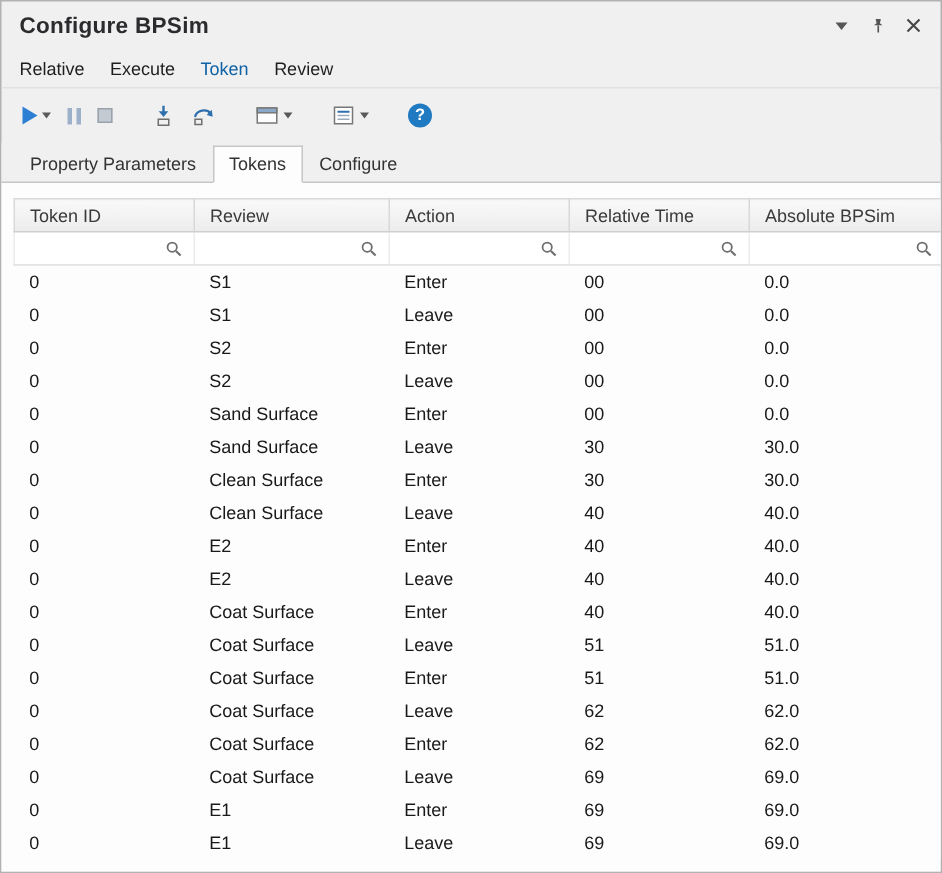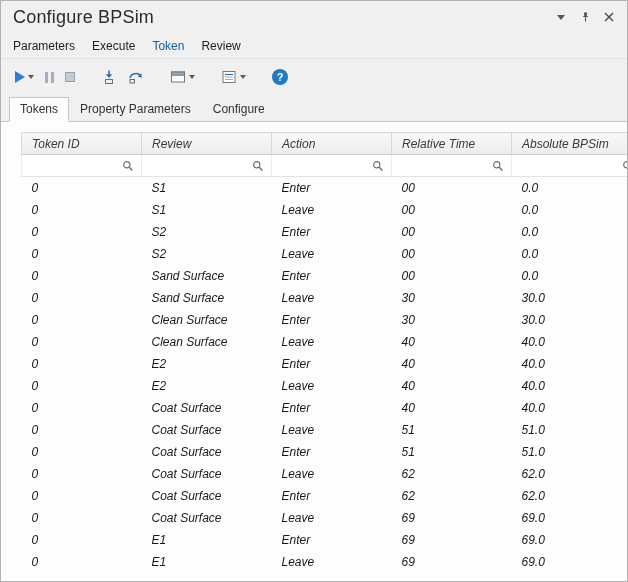--- a/index.html
+++ b/index.html
@@ -8,21 +8,21 @@
     font-family:"Liberation Sans",sans-serif;
     background:#f0f0f0;color:#1e1e1e;
   }
   .window{
     width:628px;height:582px;box-sizing:border-box;
     border:1px solid #b2b2b2;background:#f0f0f0;
     display:flex;flex-direction:column;
   }
   
   .titlebar{height:32px;display:flex;align-items:center;padding:0 8px 0 12px;flex:0 0 auto;}
-  .titlebar .title{font-size:18px;font-weight:400;color:#2b2b2e;letter-spacing:.2px;}
+  .titlebar .title{font-size:15px;font-weight:700;color:#2b2b2e;letter-spacing:.2px;}
   .titlebar .controls{margin-left:auto;display:flex;align-items:center;gap:4px;}
   .tb-ctl{width:20px;height:20px;display:flex;align-items:center;justify-content:center;cursor:default;}
   .chevron{width:0;height:0;border-left:4px solid transparent;border-right:4px solid transparent;border-top:5px solid #565656;}
   
   .menubar{height:25px;display:flex;align-items:center;gap:17px;padding:0 12px;font-size:12px;border-bottom:1px solid #e2e2e2;flex:0 0 auto;}
   .menu-item{color:#1e1e1e;}
   .menu-item.active{color:#0f62a6;}
   
   .toolbar{height:36px;display:flex;align-items:center;padding:0 10px;gap:3px;flex:0 0 auto;}
   .tb-btn{height:24px;display:flex;align-items:center;justify-content:center;gap:3px;padding:0 4px;border-radius:2px;}
@@ -30,21 +30,21 @@
   .play-tri{width:0;height:0;border-top:6px solid transparent;border-bottom:6px solid transparent;border-left:10px solid #2d7fd3;}
   .caret{width:0;height:0;border-left:3.5px solid transparent;border-right:3.5px solid transparent;border-top:4px solid #5a5a5a;}
   .pause-bars{width:9px;height:11px;box-sizing:border-box;border-left:3px solid #9db0c9;border-right:3px solid #9db0c9;}
   .stop-sq{width:10px;height:10px;background:#c3cad2;border:1px solid #99a2ac;box-sizing:border-box;}
   .help-circle{width:16px;height:16px;border-radius:50%;background:#1f7ac2;color:#fff;font-size:11px;font-weight:bold;text-align:center;line-height:16px;}
   
   .tabstrip{height:26px;display:flex;align-items:flex-end;padding-left:8px;background:#f0f0f0;border-bottom:1px solid #c6c6c6;flex:0 0 auto;}
   .tab{font-size:12px;color:#333;padding:4px 10px 5px;border:1px solid transparent;margin-bottom:-1px;}
   .tab.active{background:#fdfdfd;border:1px solid #c6c6c6;border-bottom:1px solid #fdfdfd;}
   
-  .content{flex:1;background:#fdfdfd;padding:10px 0 0 20px;overflow:hidden;font-style:italic;}
+  .content{flex:1;background:#fdfdfd;padding:10px 0 0 8px;overflow:hidden;}
   table.grid{border-collapse:collapse;table-layout:fixed;width:620px;font-size:12px;}
   .grid th{
     height:22px;box-sizing:border-box;text-align:left;font-weight:normal;color:#3a3a3a;
     padding:0 0 0 10px;background:linear-gradient(#f9f9f9,#ececec);
     border-top:1px solid #dadada;border-bottom:1px solid #cfcfcf;border-right:1px solid #d8d8d8;
   }
   .grid th:first-child{border-left:1px solid #dadada;}
   .grid td.filter{
     height:22px;box-sizing:border-box;background:#fff;
     border-bottom:1px solid #e3e3e3;border-right:1px solid #ececec;
@@ -77,21 +77,21 @@
       </span>
       <span class="tb-ctl">
         <svg width="10" height="10" viewBox="0 0 10 10">
           <path d="M1 1 L9 9 M9 1 L1 9" stroke="#464646" stroke-width="1.4"></path>
         </svg>
       </span>
     </span>
   </div>
 
   <div class="menubar">
-    <span class="menu-item">Parameters</span>
+    <span class="menu-item">Relative</span>
     <span class="menu-item">Execute</span>
     <span class="menu-item active">Token</span>
     <span class="menu-item">Review</span>
   </div>
 
   <div class="toolbar">
     <span class="tb-btn">
       <span class="play-tri"></span>
       <span class="caret"></span>
     </span>
@@ -134,22 +134,22 @@
       </svg>
       <span class="caret"></span>
     </span>
     <span class="tb-gap"></span>
     <span class="tb-btn">
       <span class="help-circle">?</span>
     </span>
   </div>
 
   <div class="tabstrip">
+    <span class="tab">Property Parameters</span>
     <span class="tab active">Tokens</span>
-    <span class="tab">Property Parameters</span>
     <span class="tab">Configure</span>
   </div>
 
   <div class="content">
     <table class="grid">
       <colgroup>
         <col style="width:120px">
           <col style="width:130px">
           <col style="width:120px">
           <col style="width:120px">

